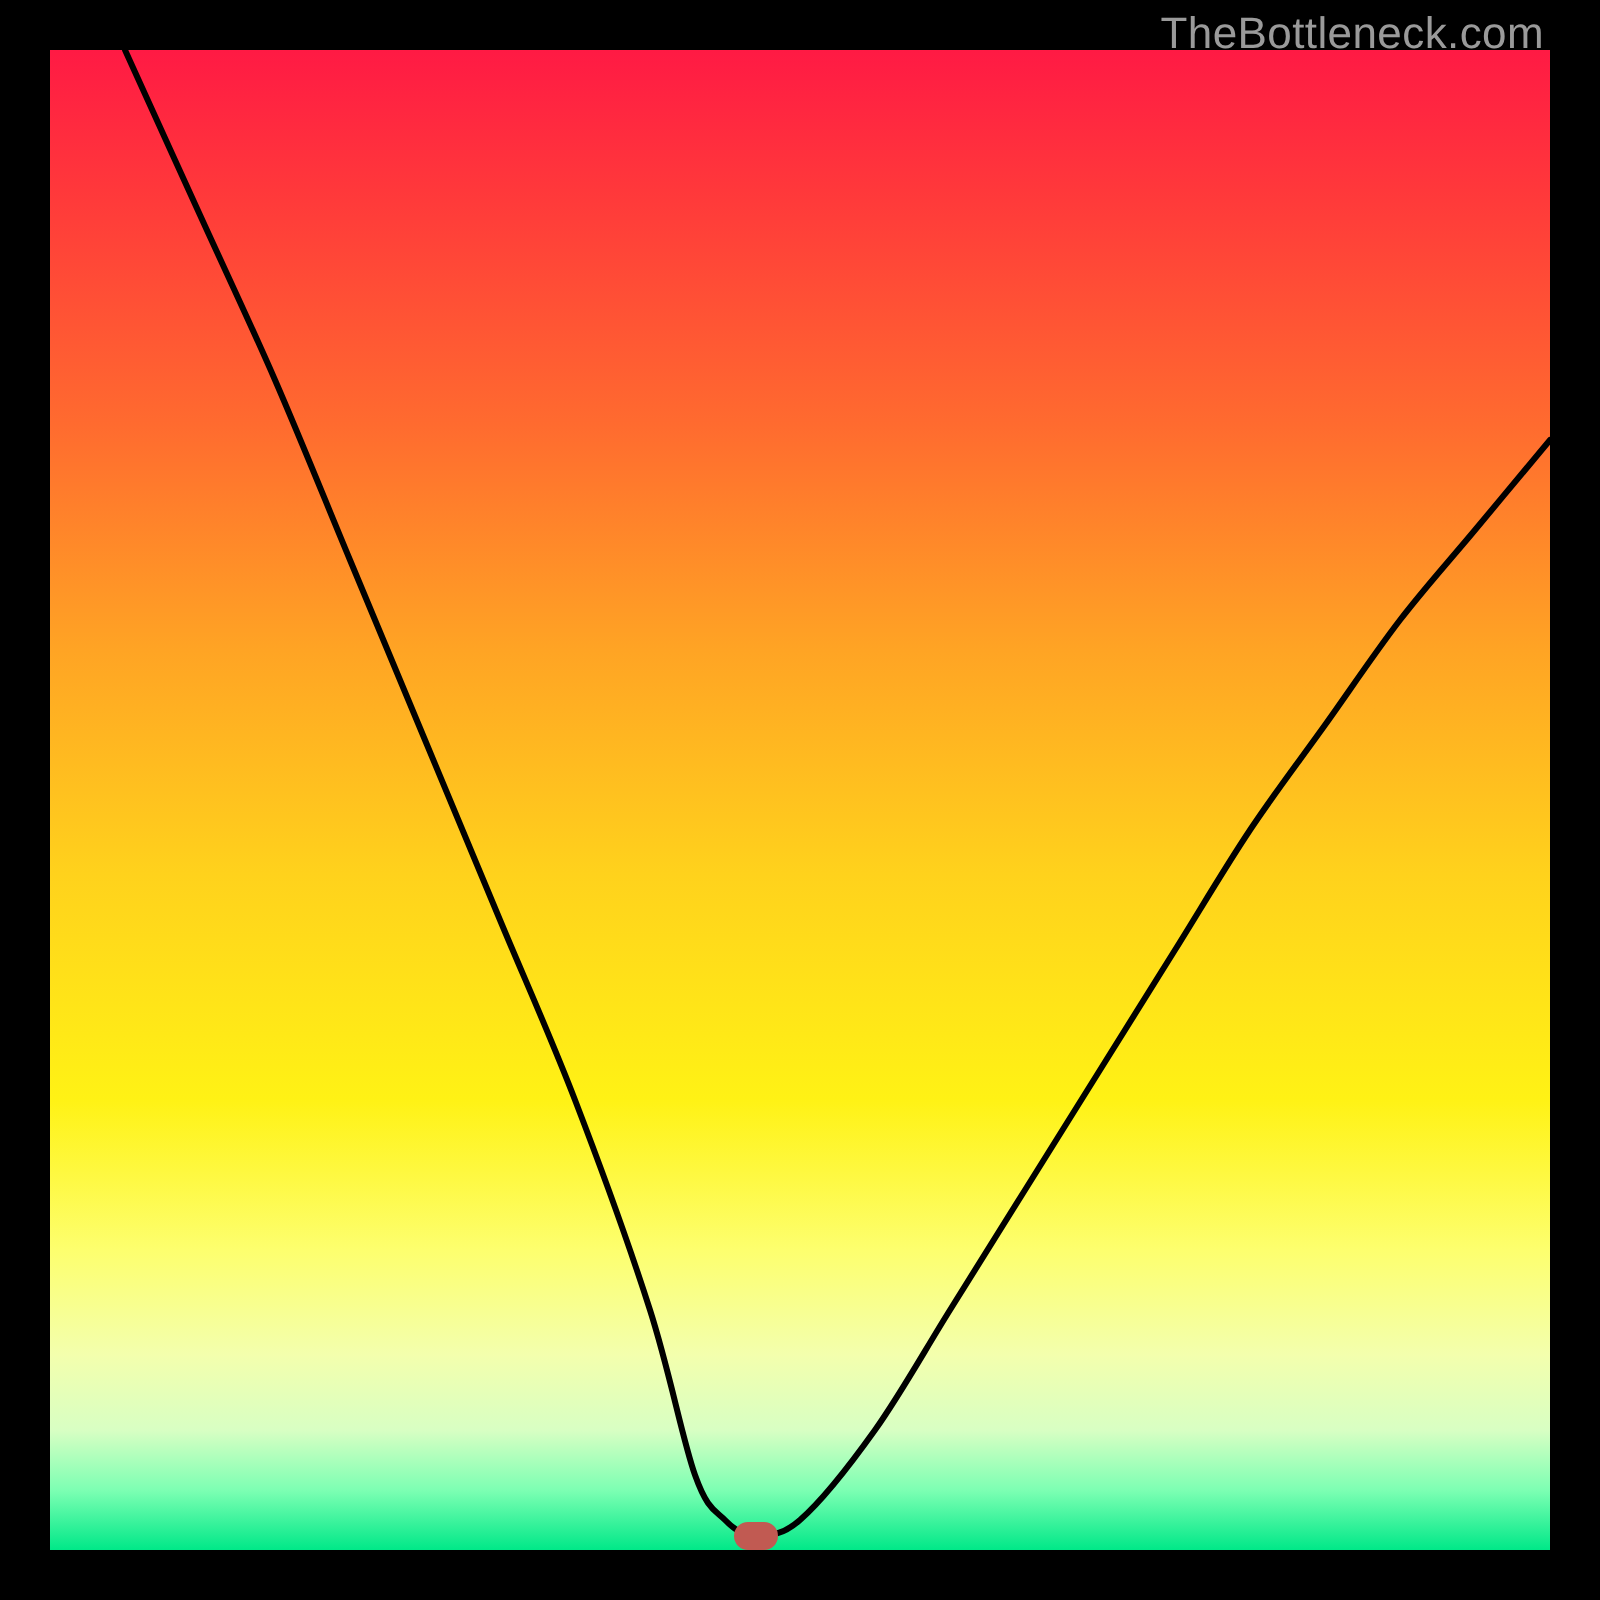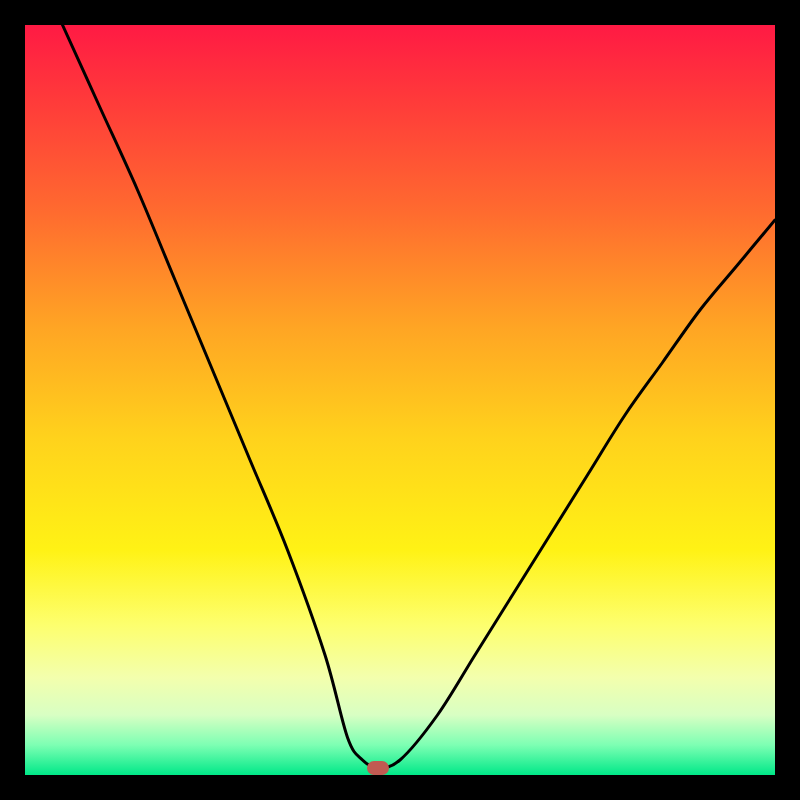--- a/index.html
+++ b/index.html
@@ -59,19 +59,20 @@
     height: 14px;
     background: #c15a52;
     border-radius: 7px;
     transform: translate(-50%, -50%);
   }
 </style>
 </head>
 <body>
 
 <div class="container">
+  <div class="watermark">TheBottleneck.com</div>
   <div class="plot-area">
     <svg class="curve-svg" viewBox="0 0 750 750" preserveAspectRatio="none">
       <path id="curve-path" fill="none" stroke="#000" stroke-width="3" stroke-linejoin="round" stroke-linecap="round" d="M 37.5,0 C 43.75,13.75 62.5,55 75,82.5 C 87.5,110 100,136.25 112.5,165 C 125,193.75 137.5,225 150,255 C 162.5,285 175,315 187.5,345 C 200,375 212.5,405 225,435 C 237.5,465 250,492.5 262.5,525 C 275,557.5 290,598.75 300,630 C 310,661.25 316.25,695 322.5,712.5 C 328.75,730 332.5,730 337.5,735 C 342.5,740 346.25,742.5 352.5,742.5 C 358.75,742.5 365,743.75 375,735 C 385,726.25 400.00000000000006,707.5 412.50000000000006,690 C 425.00000000000006,672.5 437.5,650 450,630 C 462.5,610 475,590 487.5,570 C 500,550 512.5,530 525,510 C 537.5,490 550,470 562.5,450 C 575,430 587.5,408.75 600,390 C 612.5,371.25 625,354.99999999999994 637.5,337.49999999999994 C 650,319.99999999999994 662.5,301.25 675,285 C 687.5,268.75 700,254.99999999999994 712.5,239.99999999999994 C 725,224.99999999999994 743.75,202.5 750,195"></path>
     </svg>
     <div id="marker" class="marker" style="left: 352.5px; top: 742.5px; background: rgb(193, 90, 82);"></div>
   </div>
 </div>
 
 </body></html>

